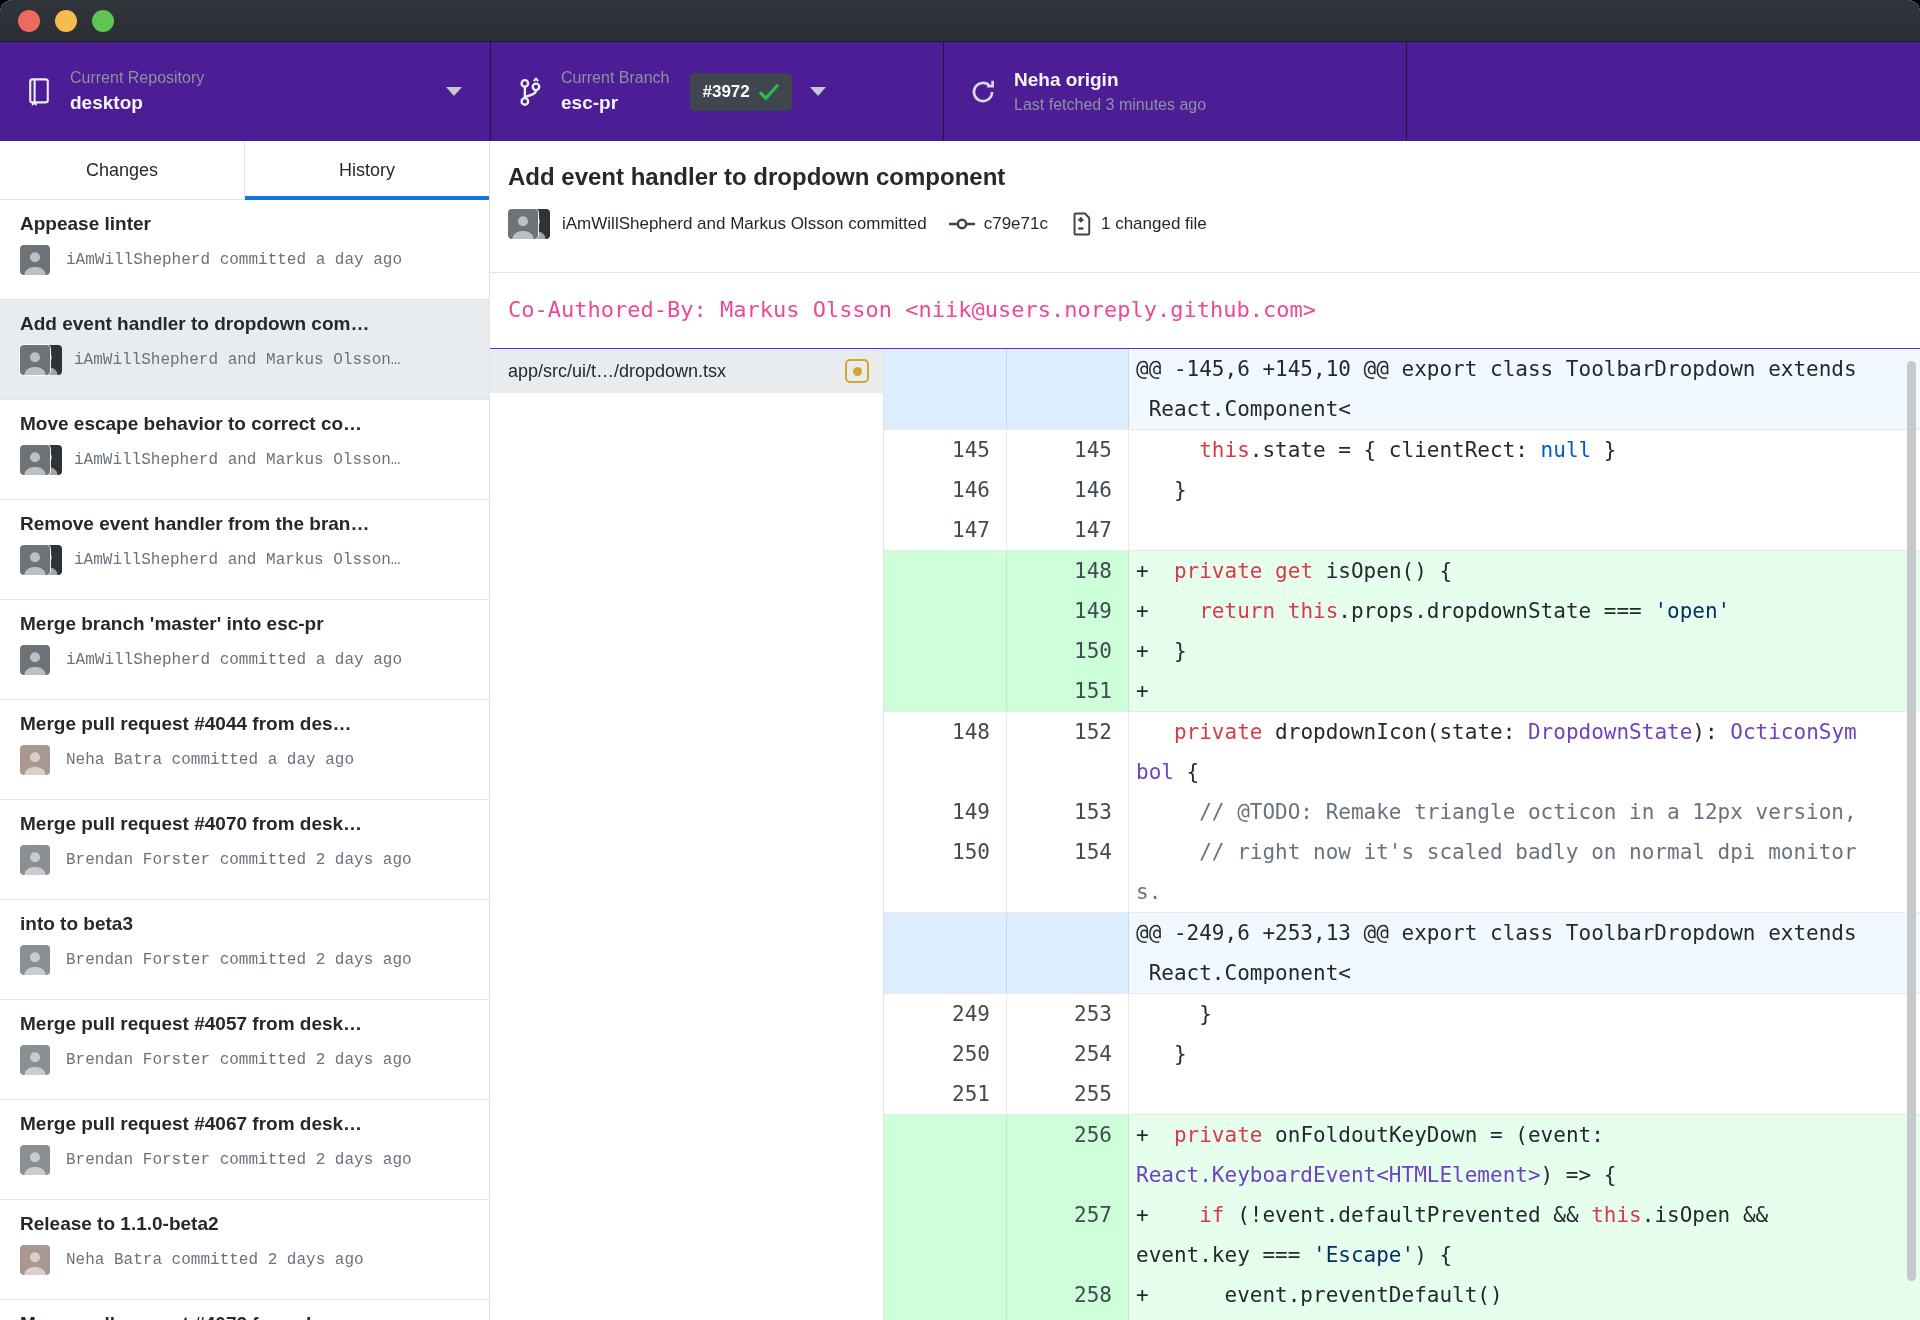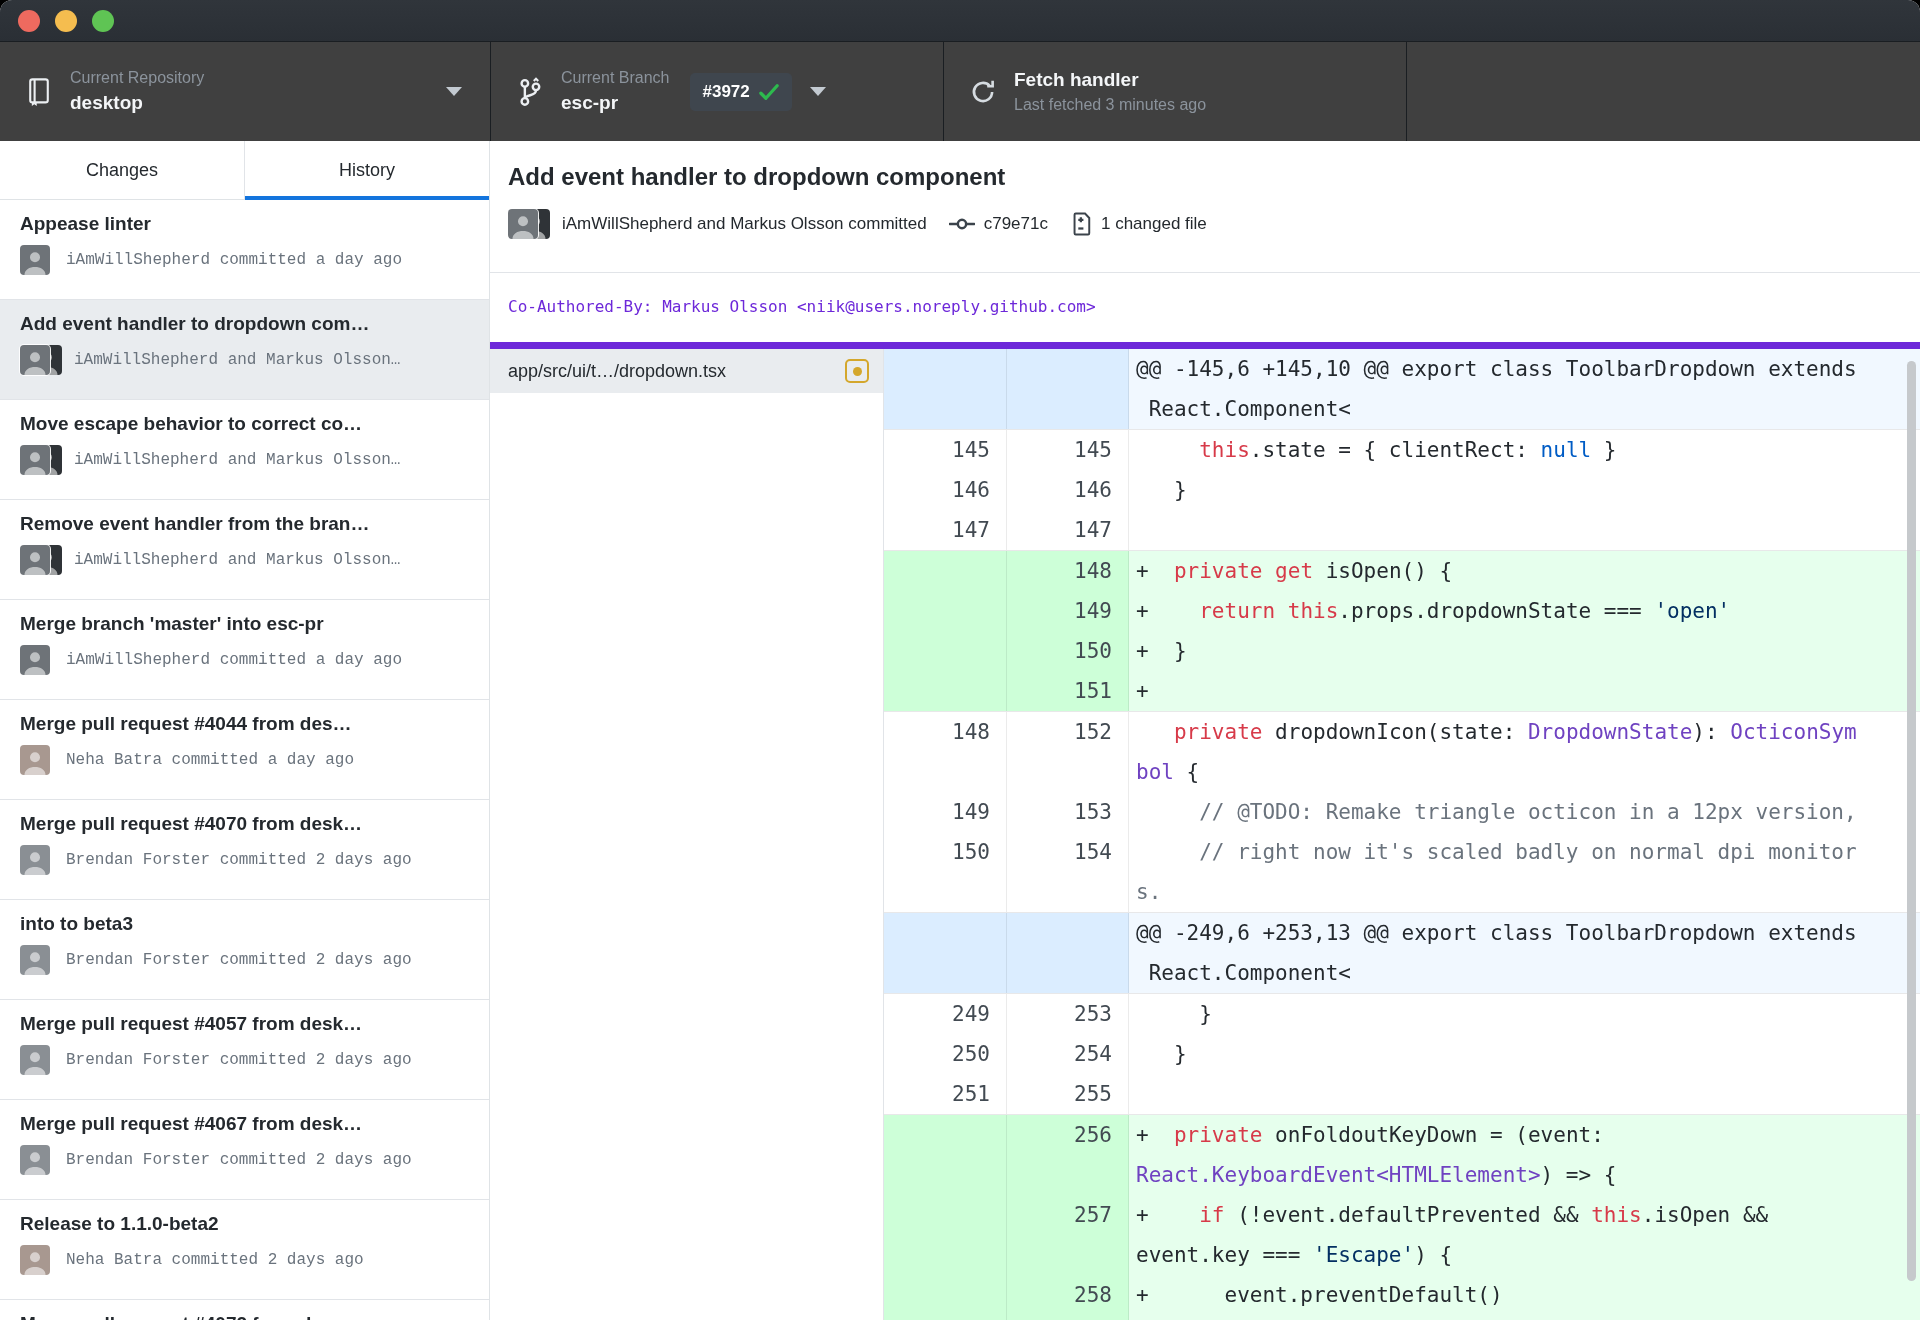--- a/index.html
+++ b/index.html
@@ -8,21 +8,21 @@
   .window { width:1920px; height:1320px; border-radius:12px 12px 0 0; overflow:hidden;
             background:#fff; display:flex; flex-direction:column; }
 
   
   .titlebar { height:42px; flex:none; background:linear-gradient(#30353b,#2a2f35);
               border-bottom:1px solid #1a1e22; display:flex; align-items:center; padding-left:18px; }
   .tl { width:22px; height:22px; border-radius:50%; margin-right:15px; display:inline-block; }
   .tl.red{background:#ee6a5f;} .tl.yellow{background:#f5bd4f;} .tl.green{background:#5fc454;}
 
   
-  .toolbar { height:99px; flex:none; background:#404040; display:flex; color:#fff; }
+  .toolbar { height:99px; flex:none; background:#4c1d95; display:flex; color:#fff; }
   .tb-section { display:flex; align-items:center; padding:0 20px 0 24px; border-right:1px solid #1a1e22; cursor:default; }
   .tb-section.repo { width:491px; }
   .tb-section.branch { width:453px; }
   .tb-section.fetch { width:463px; }
   .tb-filler { flex:1; }
   .tb-icon { flex:none; width:30px; display:flex; justify-content:center; margin-right:16px; }
   .tb-text { display:flex; flex-direction:column; gap:5px; min-width:0; }
   .tb-label { font-size:16px; color:#8b939c; white-space:nowrap; }
   .tb-value { font-size:19px; font-weight:bold; color:#f4f6f8; white-space:nowrap; }
   .caret { width:0; height:0; border-left:8px solid transparent; border-right:8px solid transparent;
@@ -57,22 +57,22 @@
   .avatar.second { left:12px; top:1px; z-index:0; }
   .avatar.firstav { z-index:1; box-shadow:0 0 0 1px rgba(255,255,255,.9); }
 
   
   .main { flex:1; display:flex; flex-direction:column; min-width:0; background:#fff; }
   .commit-header { flex:none; height:132px; padding:22px 0 0 18px; border-bottom:1px solid #e1e4e8; }
   .commit-header h1 { font-size:24px; font-weight:bold; color:#24292e; }
   .meta { margin-top:17px; display:flex; align-items:center; font-size:17px; color:#24292e; }
   .meta .avatar-stack { margin-right:12px; }
   .meta-icon { margin:0 9px 0 22px; display:flex; }
-  .coauthor { flex:none; height:76px; padding:24px 18px 0 18px; border-bottom:7px solid #6d28d9;
-              font-family:"DejaVu Sans Mono", monospace; font-size:16px; color:#6d28d9; white-space:nowrap; overflow:hidden; }
+  .coauthor { flex:none; height:76px; padding:24px 18px 0 18px; border-bottom:1px solid #6d28d9;
+              font-family:"DejaVu Sans Mono", monospace; font-size:22px; color:#ec4899; white-space:nowrap; overflow:hidden; }
 
   .diff-area { flex:1; display:flex; min-height:0; }
   .file-panel { width:394px; flex:none; border-right:1px solid #e1e4e8; background:#fff; }
   .file-row { height:44px; background:#e9ecef; display:flex; align-items:center; padding:0 14px 0 18px; }
   .file-path { flex:1; font-size:18px; color:#24292e; white-space:nowrap; overflow:hidden; }
   .status-modified { width:24px; height:24px; flex:none; border:2px solid #d4a72c; border-radius:5px;
                      display:flex; align-items:center; justify-content:center; }
   .status-modified .dot { width:9px; height:9px; border-radius:50%; background:#d4a72c; }
 
   .diff-pane { flex:1; position:relative; overflow:hidden; background:#fff; min-width:0; }
@@ -146,21 +146,21 @@
     </div>
 
     <div class="tb-section fetch">
       <span class="tb-icon">
         <svg width="28" height="28" viewBox="0 0 16 16" fill="none" stroke="#d6dce1" stroke-width="1.5">
           <path d="M13.2 8a5.2 5.2 0 1 1-1.4-3.55"></path>
           <path d="M13.5 1.6v3.1h-3.1" fill="none"></path>
         </svg>
       </span>
       <div class="tb-text">
-        <div class="tb-value">Fetch handler</div>
+        <div class="tb-value">Neha origin</div>
         <div class="tb-label">Last fetched 3 minutes ago</div>
       </div>
     </div>
     <div class="tb-filler"></div>
   </div>
 
   <div class="content">
     <aside class="sidebar">
       <div class="tabs">
         <div class="tab first">Changes</div>

